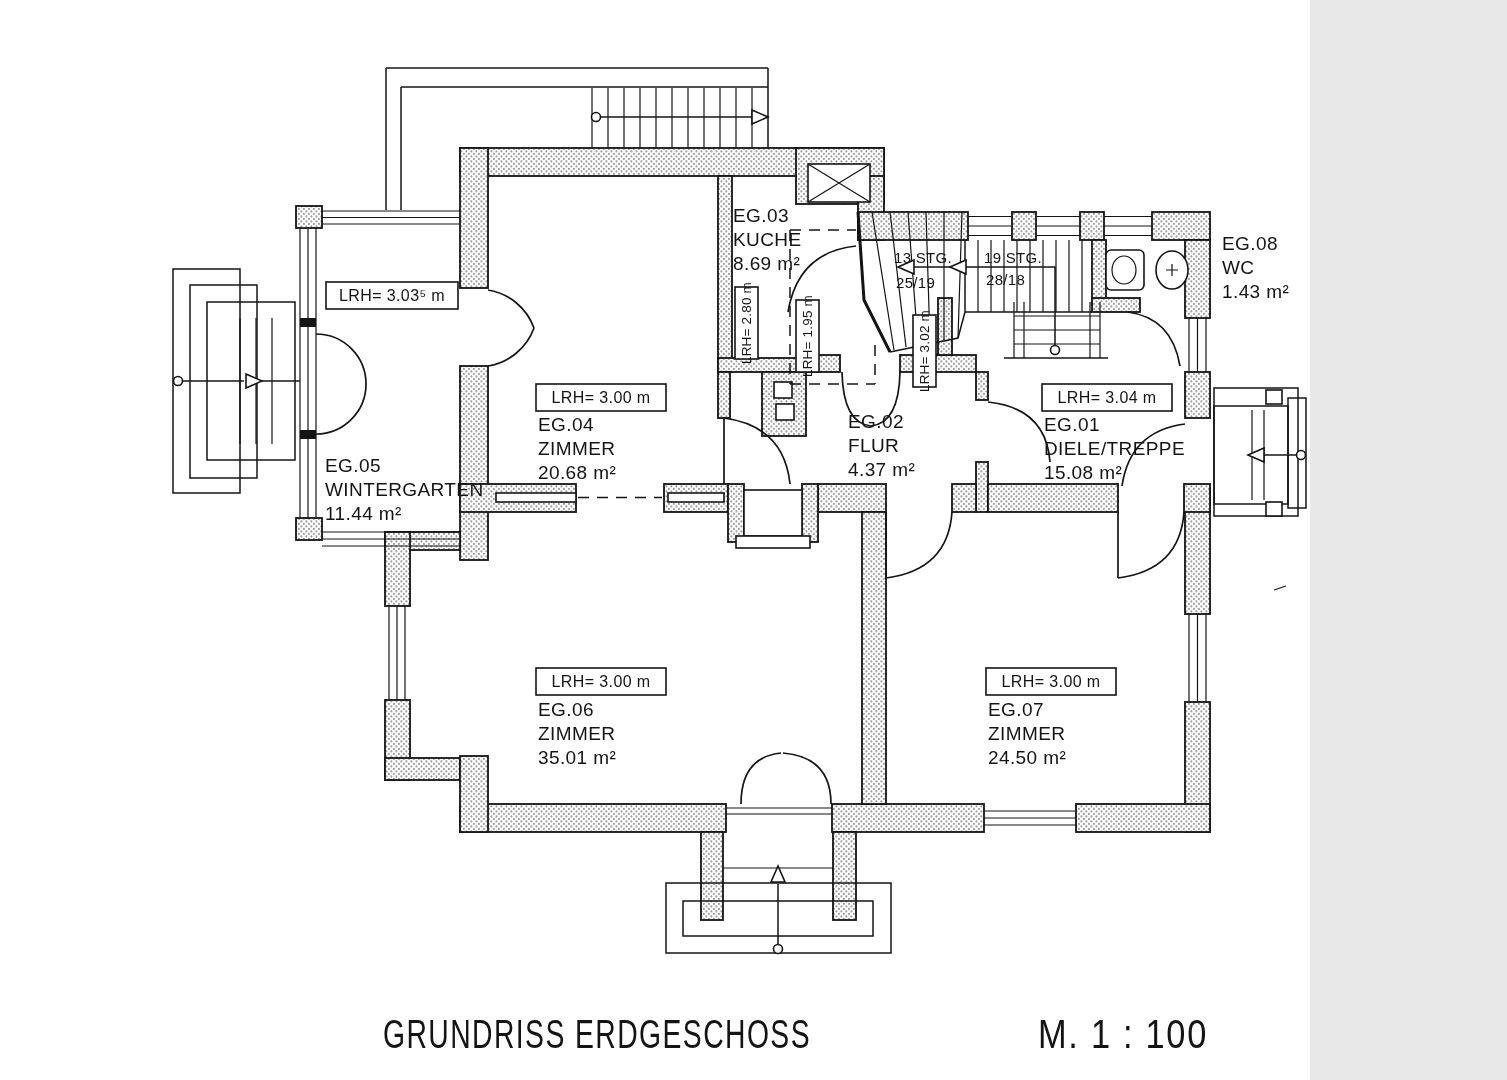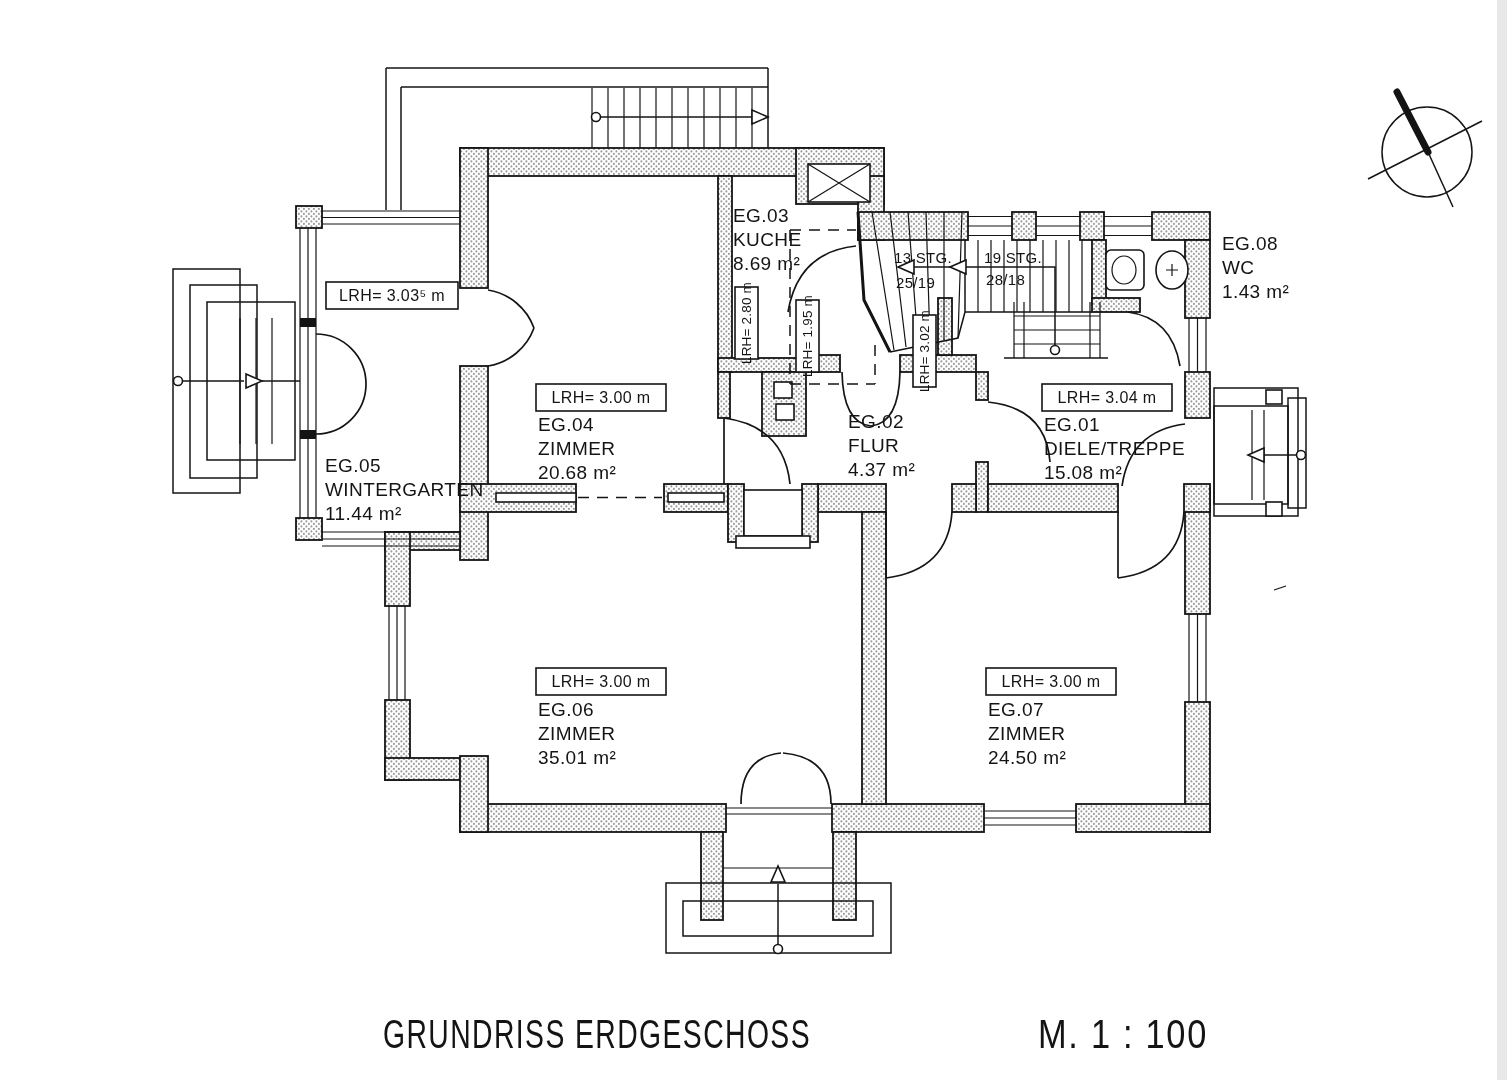--- a/index.html
+++ b/index.html
@@ -1,16 +1,16 @@
 <!DOCTYPE html>
 <html><head>
 <meta charset="utf-8">
 <style>
   html,body{margin:0;padding:0;background:#e8e8e8;}
-  #page{position:relative;width:1497px;height:1080px;background:#ffffff;overflow:hidden;
+  #page{position:relative;width:1310px;height:1080px;background:#ffffff;overflow:hidden;
         font-family:"Liberation Sans", sans-serif;}
   svg{position:absolute;left:0;top:0;}
   .wall{fill:url(#stipple);stroke:#141414;stroke-width:1.8;}
   .solid{fill:#141414;stroke:none;}
   .ln{stroke:#141414;stroke-width:1.5;fill:none;}
   .thin{stroke:#141414;stroke-width:1.2;fill:none;}
   .thick{stroke:#141414;stroke-width:3;fill:none;}
   .arc{stroke:#141414;stroke-width:1.7;fill:none;}
   .dash{stroke:#141414;stroke-width:1.5;fill:none;stroke-dasharray:11 8;}
   .whitebox{fill:#ffffff;stroke:#141414;stroke-width:1.6;}

